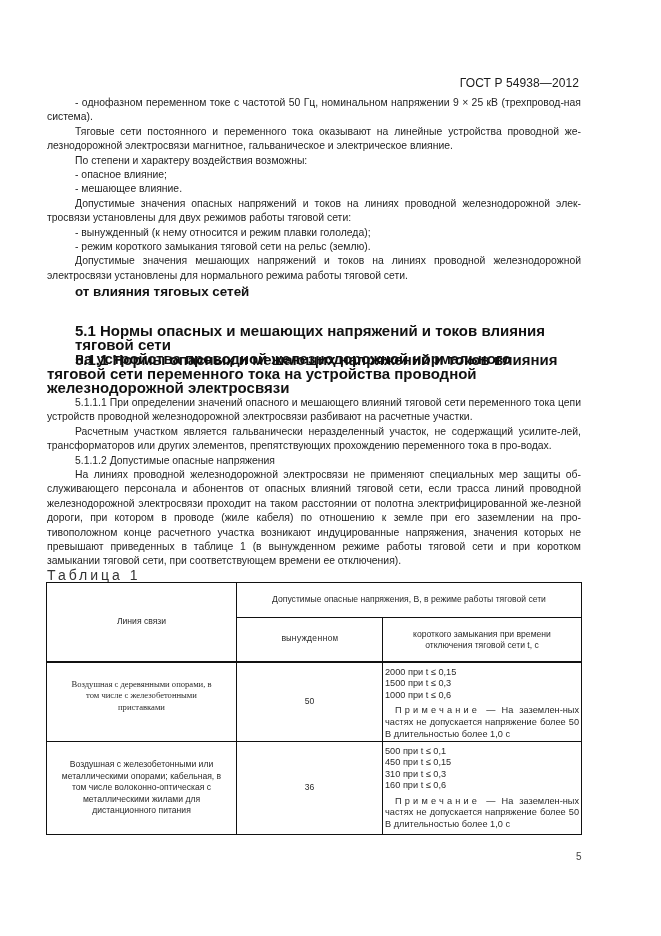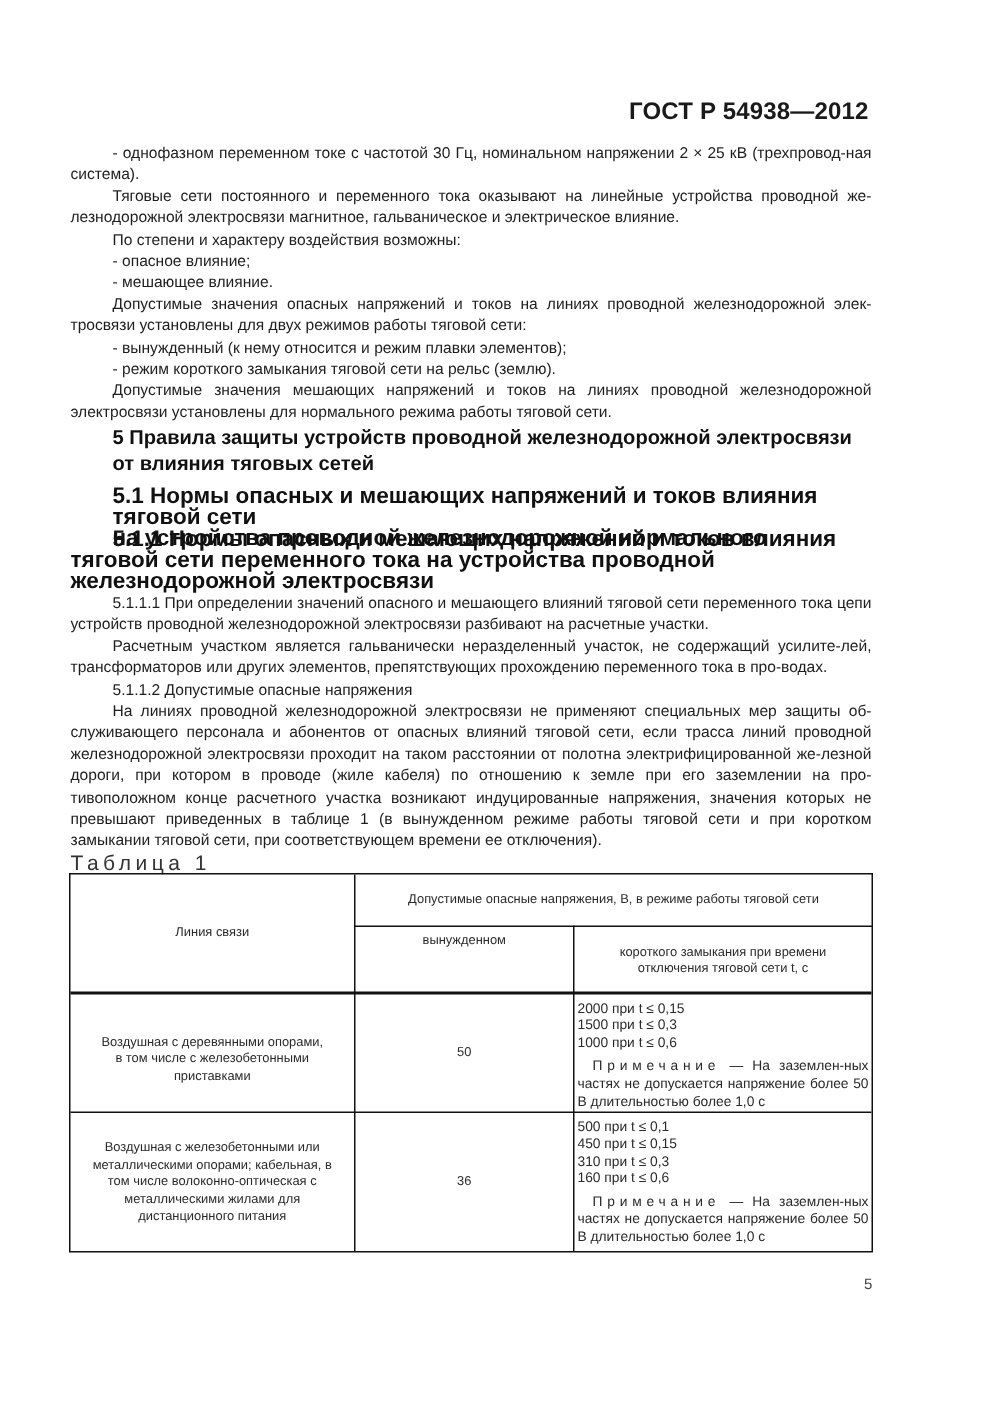--- a/index.html
+++ b/index.html
@@ -1,21 +1,21 @@
 <!DOCTYPE html>
 <html><head>
   <meta charset="utf-8">
   <style>
     * { margin: 0; padding: 0; box-sizing: border-box; }
     html, body { width: 661px; height: 936px; background: #ffffff; overflow: hidden; }
     body { position: relative; font-family: "Liberation Sans", sans-serif; color: #1a1a1a; }
 
     .page-header {
-      position: absolute; top: 66px; right: 82px;
-      font-weight: bold; font-size: 16px; letter-spacing: 0.1px;
+      position: absolute; top: 76px; right: 82px;
+      font-weight: normal; font-size: 12px; letter-spacing: 0.1px;
     }
 
     .body-text {
       position: absolute; left: 47px; width: 534px;
       font-size: 10.4px; line-height: 14.4px; text-align: justify;
       color: #1e1e1e;
     }
     .body-text p { text-indent: 28px; }
 
     .sec-heading {
@@ -52,33 +52,32 @@
     .page-number {
       position: absolute; left: 576px; top: 851px; font-size: 10px; color: #444;
     }
   </style>
 </head>
 <body>
 
 <div class="page-header">ГОСТ Р 54938—2012</div>
 
 <div class="body-text" style="top:96px;">
-  <p>- однофазном переменном токе с частотой 30 Гц, номинальном напряжении 2 × 25 кВ (трехпровод-ная система).</p>
+  <p>- однофазном переменном токе с частотой 50 Гц, номинальном напряжении 9 × 25 кВ (трехпровод-ная система).</p>
   <p>Тяговые сети постоянного и переменного тока оказывают на линейные устройства проводной же-лезнодорожной электросвязи магнитное, гальваническое и электрическое влияние.</p>
   <p>По степени и характеру воздействия возможны:</p>
   <p>- опасное влияние;</p>
   <p>- мешающее влияние.</p>
   <p>Допустимые значения опасных напряжений и токов на линиях проводной железнодорожной элек-тросвязи установлены для двух режимов работы тяговой сети:</p>
-  <p>- вынужденный (к нему относится и режим плавки элементов);</p>
+  <p>- вынужденный (к нему относится и режим плавки гололеда);</p>
   <p>- режим короткого замыкания тяговой сети на рельс (землю).</p>
   <p>Допустимые значения мешающих напряжений и токов на линиях проводной железнодорожной электросвязи установлены для нормального режима работы тяговой сети.</p>
 </div>
 
 <div class="sec-heading">
-  <div>5  Правила защиты устройств проводной железнодорожной электросвязи</div>
   <div>от влияния тяговых сетей</div>
 </div>
 
 <div class="sub-heading" style="top:324px;">
   <span class="indent">5.1  Нормы опасных и мешающих напряжений и токов влияния тяговой сети</span>
   <span class="indent">на устройства проводной железнодорожной нормального</span>
 </div>
 
 <div class="sub-heading" style="top:353px;">
   <p>5.1.1  Нормы опасных и мешающих напряжений и токов влияния тяговой сети переменного тока на устройства проводной железнодорожной электросвязи</p>
@@ -96,24 +95,24 @@
 <div class="tbl">
 
   <div class="vline" style="left:189px; top:0; height:251px;"></div>
   <div class="vline" style="left:335px; top:34px; height:217px;"></div>
   <div class="hline" style="left:189px; top:34px; width:346px;"></div>
   <div class="hline thick" style="left:0; top:78px; width:534px;"></div>
   <div class="hline" style="left:0; top:158px; width:534px;"></div>
 
   <div class="cell" style="left:0; top:0; width:189px; height:78px;">Линия связи</div>
   <div class="cell" style="left:190px; top:0; width:344px; height:34px;">Допустимые опасные напряжения, В, в режиме работы тяговой сети</div>
-  <div class="cell" style="left:190px; top:22px; width:145px; height:44px;">вынужденном</div>
+  <div class="cell" style="left:190px; top:35px; width:145px; height:44px;font-family:Liberation Mono, monospace;">вынужденном</div>
   <div class="cell" style="left:336px; top:35px; width:198px; height:44px; padding:0 22px;">короткого замыкания при времени отключения тяговой сети t, с</div>
 
-  <div class="cell" style="left:0; top:84px; width:189px; height:78px; padding:0 18px;">Воздушная с деревянными опорами, в том числе с железобетонными приставками</div>
+  <div class="cell" style="left:0; top:74px; width:189px; height:78px; padding:0 18px;font-family:Liberation Serif, serif;">Воздушная с деревянными опорами, в том числе с железобетонными приставками</div>
   <div class="cell" style="left:190px; top:80px; width:145px; height:78px;">50</div>
   <div style="position:absolute; left:338px; top:84px; width:194px;">
     <div class="t-values">
       <div>2000 при t ≤ 0,15</div>
       <div>1500 при t ≤ 0,3</div>
       <div>1000 при t ≤ 0,6</div>
     </div>
     <div class="t-note"><span class="note-label">Примечание</span><span> — На заземлен-ных частях не допускается напряжение более 50 В длительностью более 1,0 с</span></div>
   </div>
 

